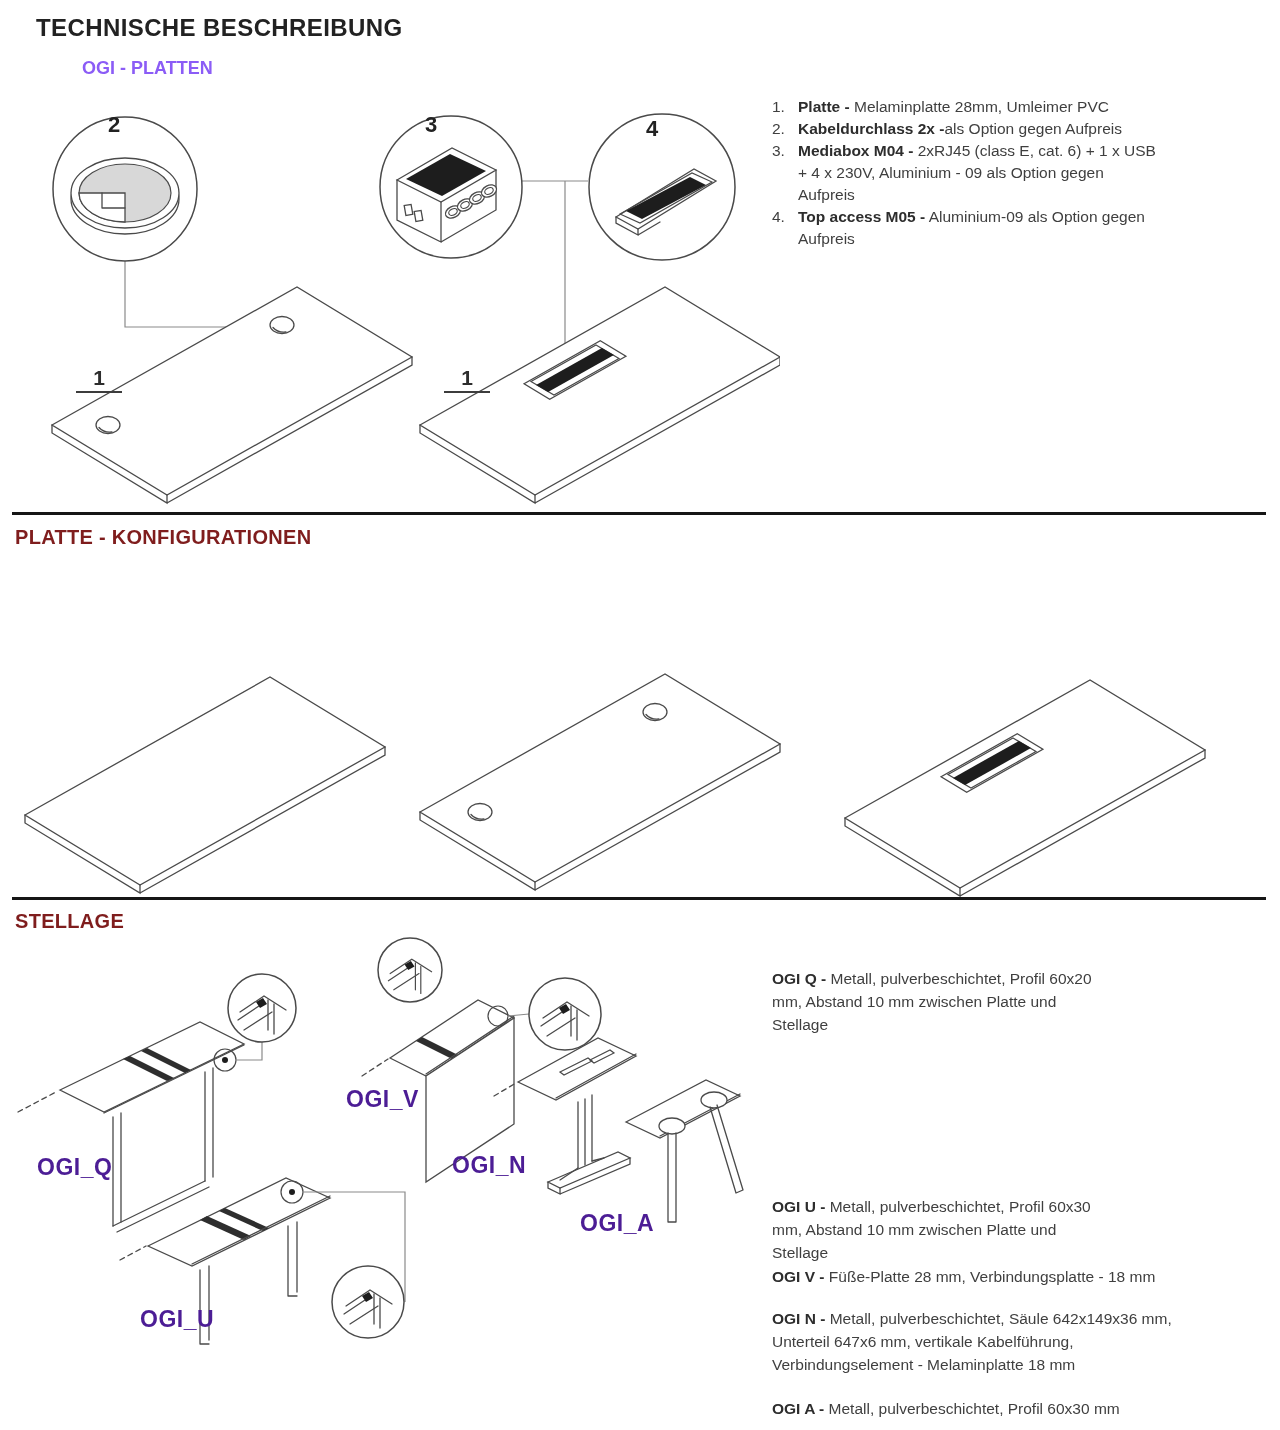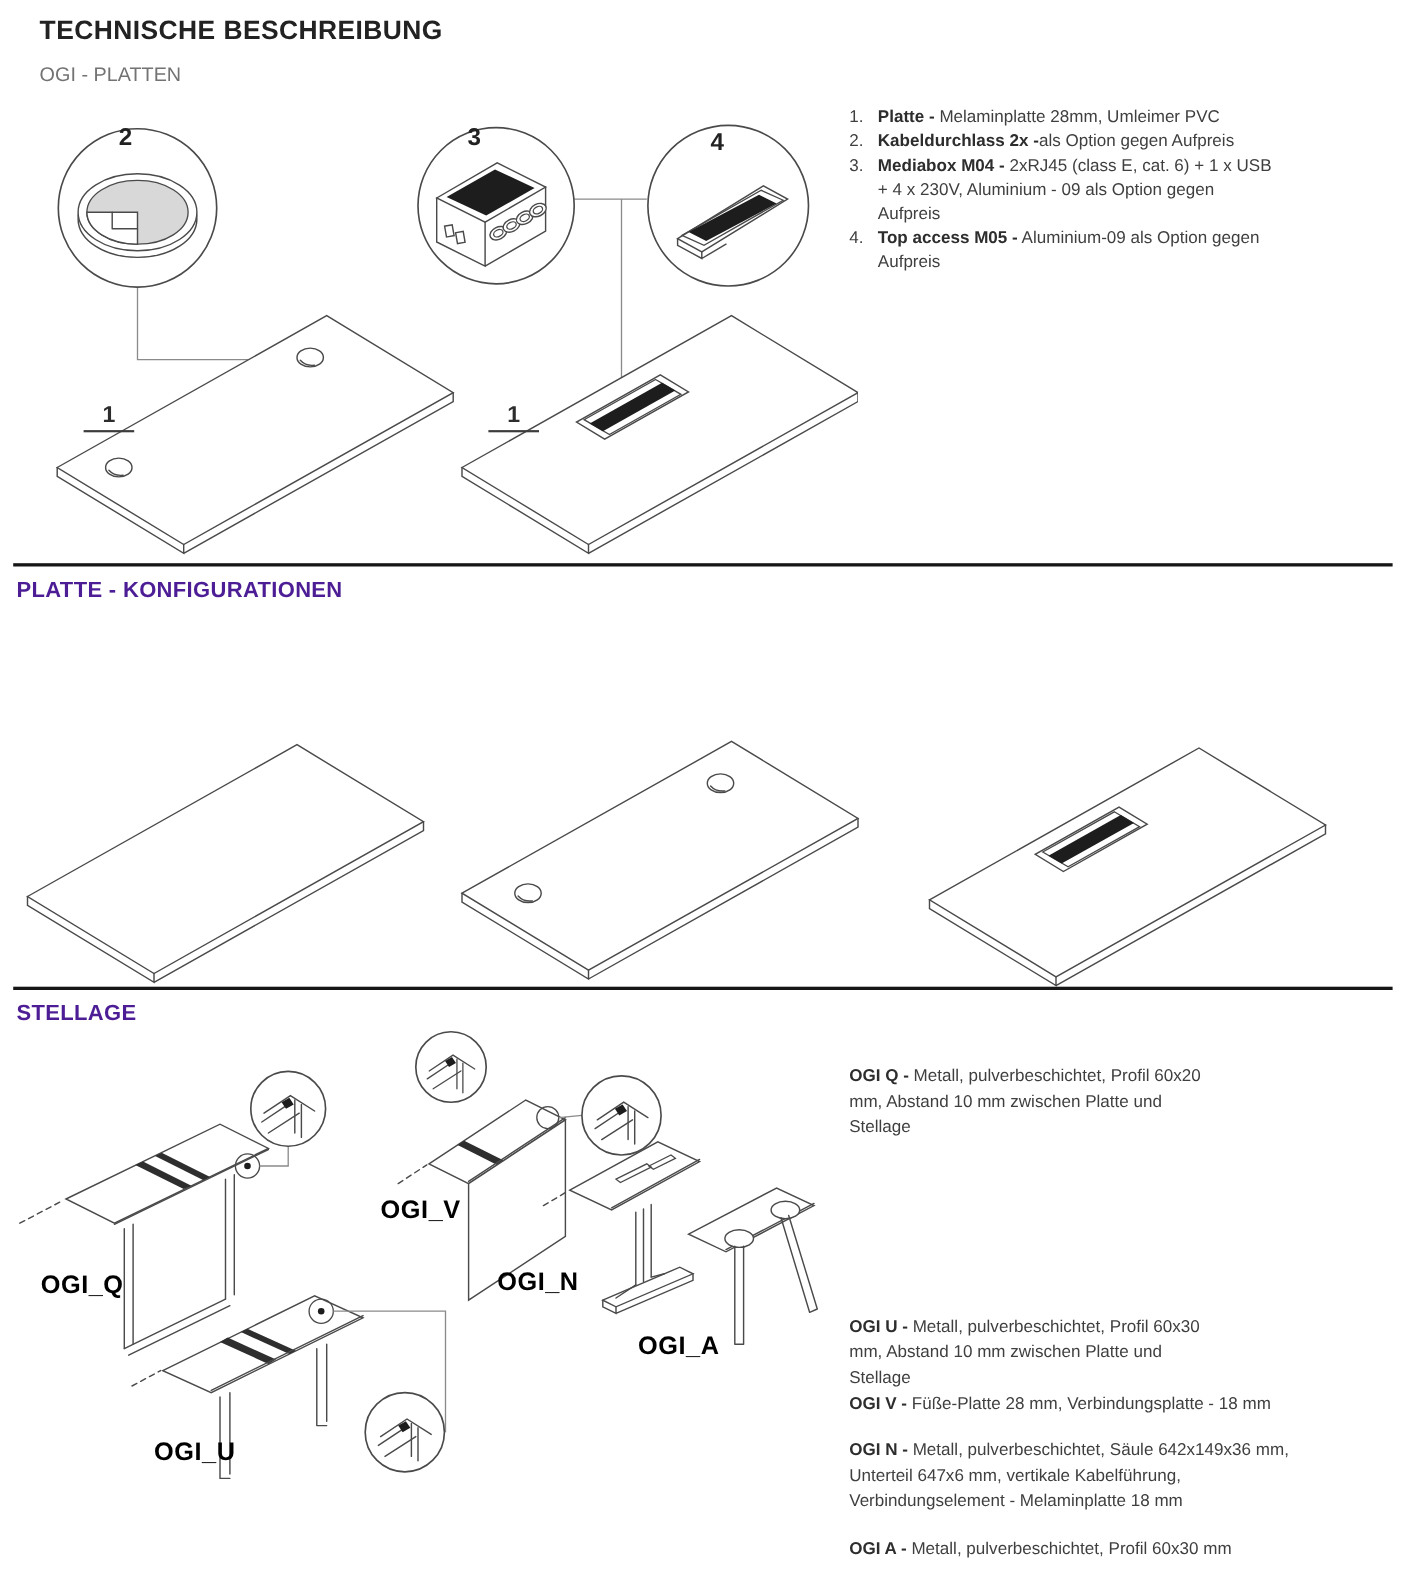--- a/index.html
+++ b/index.html
@@ -1,29 +1,29 @@
 <!DOCTYPE html>
 <html><head>
 <meta charset="utf-8">
 <style>
   html,body{margin:0;padding:0;background:#fff;}
   #page{position:relative;width:1280px;height:1430px;background:#fff;
         font-family:"Liberation Sans","DejaVu Sans",sans-serif;color:#3f3f3f;overflow:hidden;border-radius:17px;}
   .abs{position:absolute;}
   .h1{font-size:24px;font-weight:bold;color:#222;letter-spacing:.4px;}
-  .h2{font-size:18px;font-weight:normal;color:#737373;}
-  .h3{font-size:20px;font-weight:bold;color:#4c1d95;letter-spacing:.3px;}
+  .h2{font-size:18px;font-weight:bold;color:#8b5cf6;margin-left:46px;}
+  .h3{font-size:20px;font-weight:bold;color:#7f1d1d;letter-spacing:.3px;}
   .divider{height:3px;background:#161616;left:12px;width:1254px;}
   .list{width:428px;font-size:15.5px;line-height:22px;}
   .list .row{display:flex;}
   .list .num{width:26px;flex:0 0 26px;}
   .list .txt{white-space:pre-line;}
   .b{font-weight:bold;color:#2d2d2d;}
   .desc{left:772px;width:434px;font-size:15.5px;line-height:23px;white-space:pre-line;}
-  .flab{font-size:23px;font-weight:bold;color:#000000;letter-spacing:.5px;}
+  .flab{font-size:23px;font-weight:bold;color:#4c1d95;letter-spacing:.5px;}
   .cnum{font-size:22px;font-weight:bold;color:#222;}
   .onelab{font-size:21px;font-weight:bold;color:#2d2d2d;width:46px;text-align:center;
           border-bottom:2px solid #3c3c3c;padding-bottom:1px;}
   svg .ln{stroke:#4a4a4a;stroke-width:1.3;fill:none;stroke-linecap:round;}
   svg .fw{fill:#fff;stroke:#4a4a4a;stroke-width:1.3;}
   svg .fg{fill:#d8d8d8;stroke:#4a4a4a;stroke-width:1.2;}
   svg .dk{fill:#1d1d1d;stroke:none;}
   svg .st{fill:#2e2e2e;stroke:none;}
   svg .ld{stroke:#8a8a8a;stroke-width:1.2;fill:none;}
   svg .cc{fill:#fff;stroke:#4a4a4a;stroke-width:1.5;}

